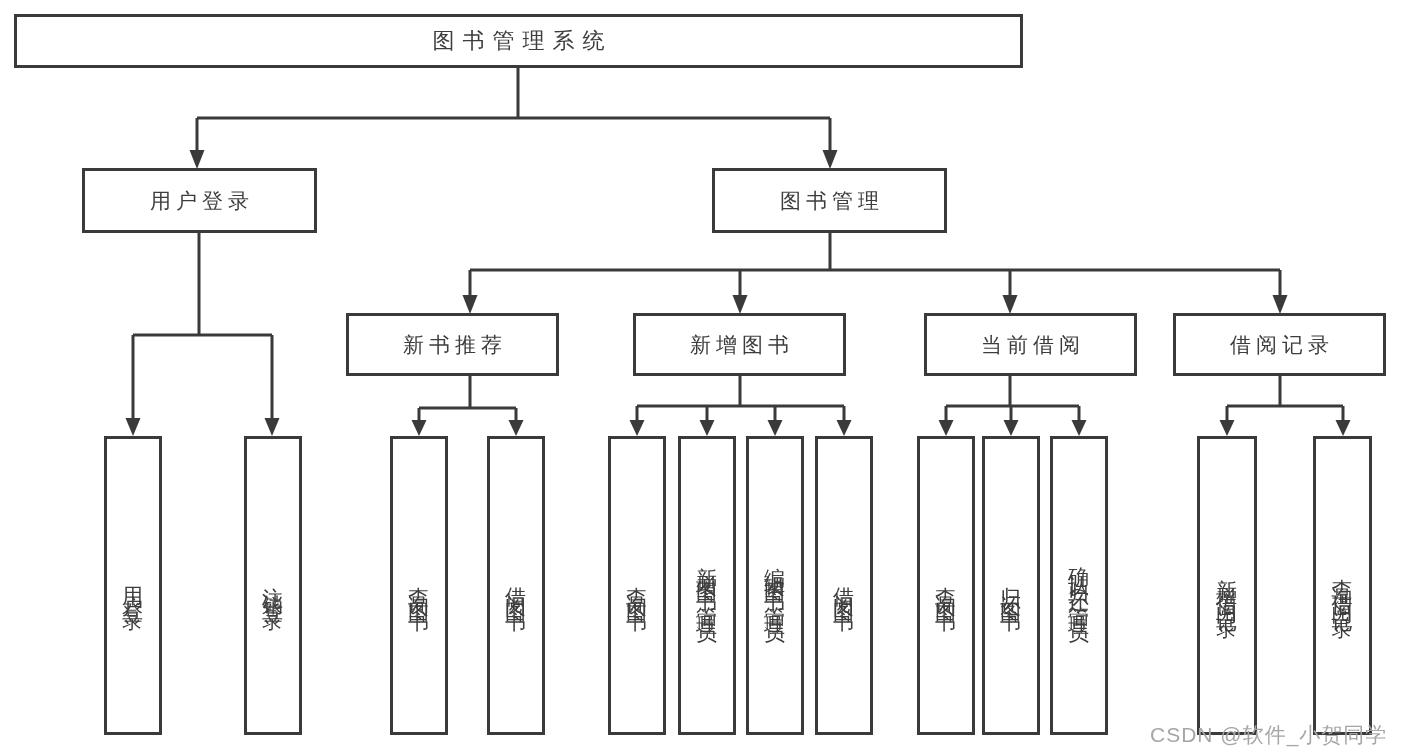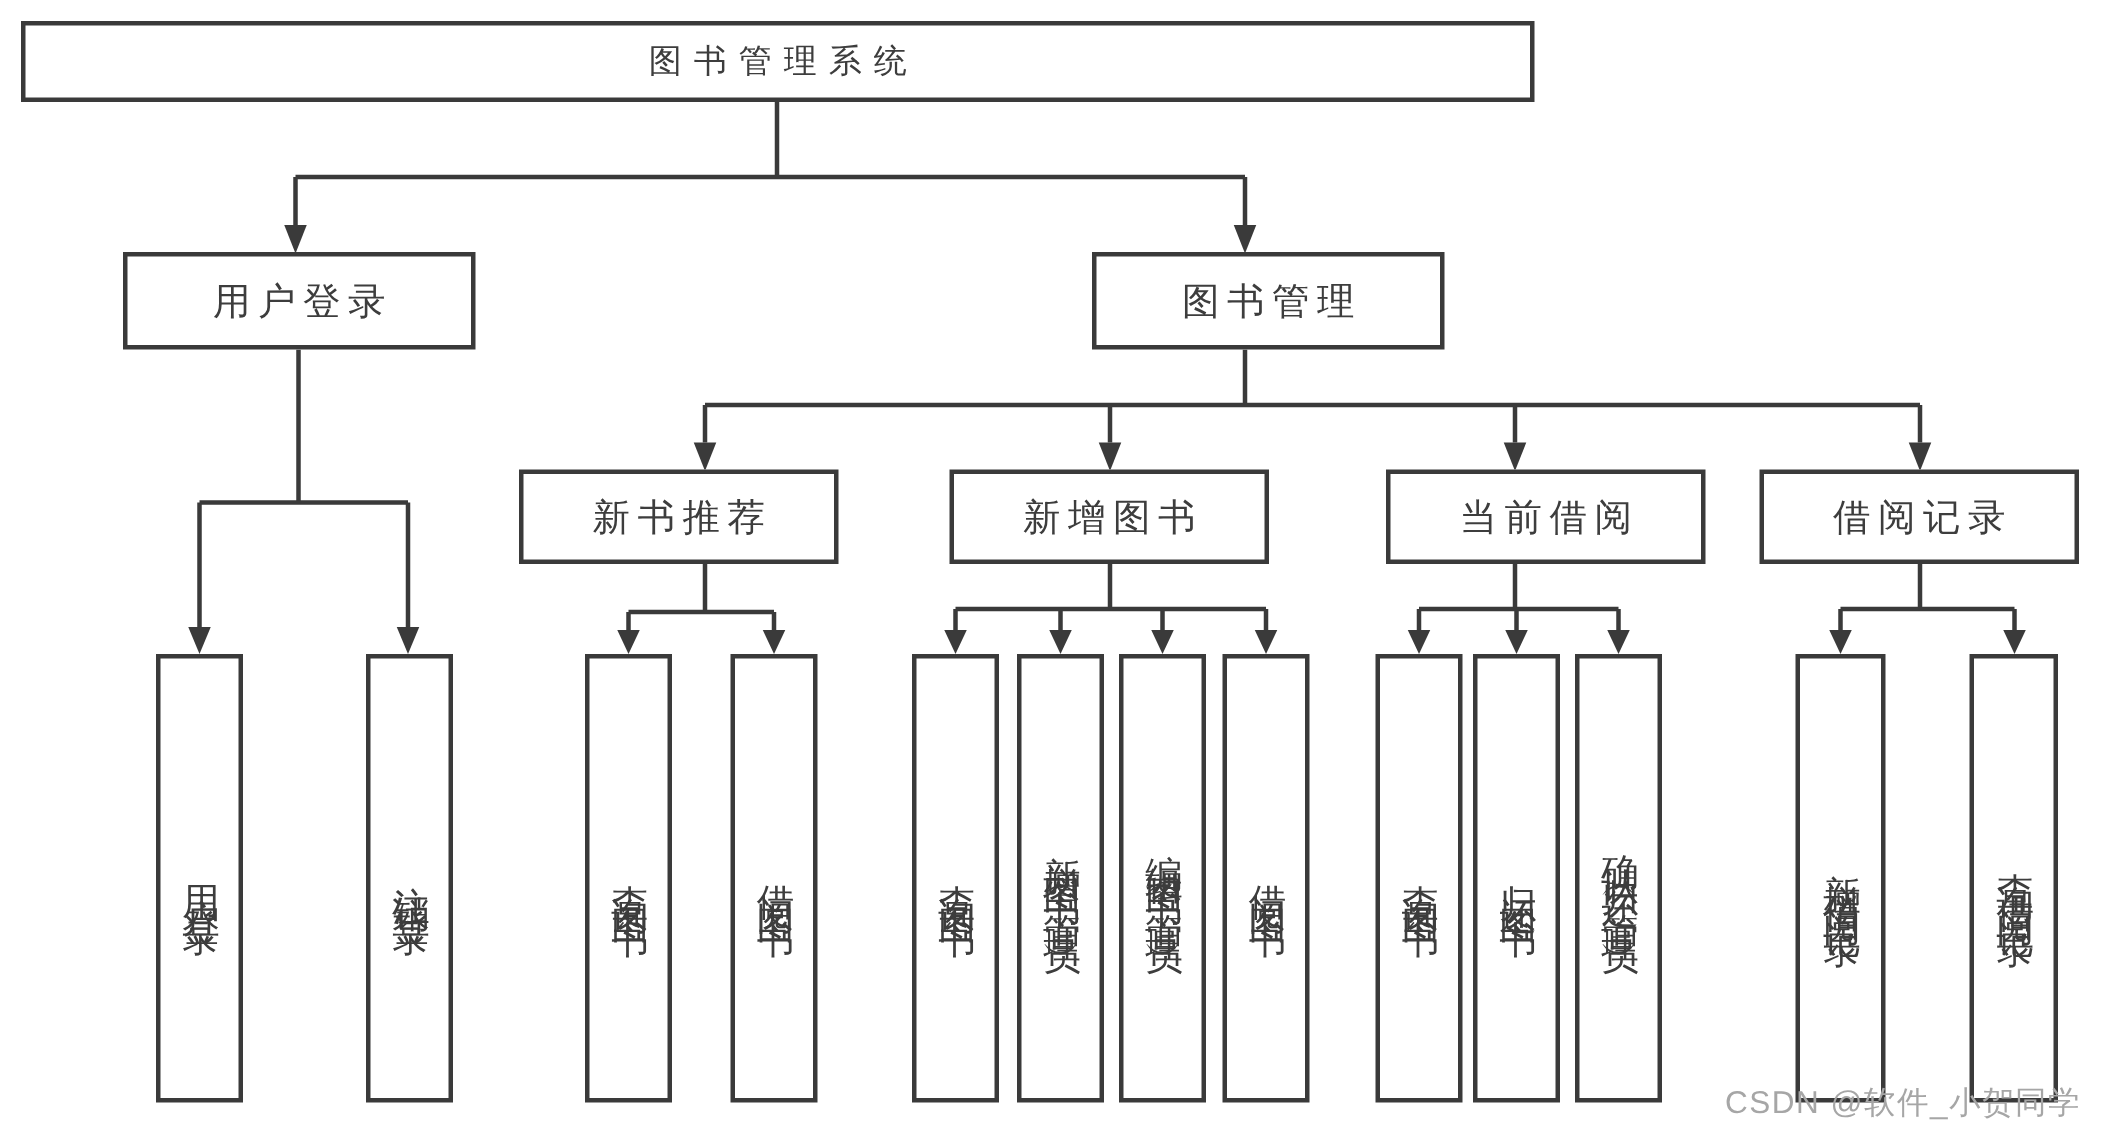--- a/index.html
+++ b/index.html
@@ -20,21 +20,21 @@
   .connectors{position:absolute;left:0;top:0;width:1405px;height:747px;}
   .connectors path{stroke:var(--line);stroke-width:3;fill:none;}
   .connectors polygon{fill:var(--line);stroke:none;}
   .box{
     position:absolute;
     box-sizing:border-box;
     background:var(--box-bg);
     border:3px solid var(--line);
     display:flex;align-items:center;justify-content:center;
     color:var(--text);
-    font-size:25px;
+    font-size:21px;
     text-align:center;
   }
   .box .hlabel{display:block;letter-spacing:5px;text-indent:5px;white-space:nowrap;}
   .box.root-box{font-size:22px;font-family:Liberation Mono, monospace;}
   .box.root-box .hlabel{letter-spacing:8px;text-indent:8px;}
   .box .vlabel{
     display:block;
     writing-mode:vertical-rl;
     letter-spacing:8px;
     line-height:1;
@@ -97,21 +97,21 @@
     </g>
   </svg>
 
   <div class="box root-box" style="left:14px;top:14px;width:1009px;height:54px;">
     <span class="hlabel">图书管理系统</span>
   </div>
 
   <div class="box" style="left:82px;top:168px;width:235px;height:65px;">
     <span class="hlabel">用户登录</span>
   </div>
-  <div class="box" style="left:728px;top:168px;width:235px;height:65px;">
+  <div class="box" style="left:712px;top:168px;width:235px;height:65px;">
     <span class="hlabel">图书管理</span>
   </div>
 
   <div class="box" style="left:346px;top:313px;width:213px;height:63px;">
     <span class="hlabel">新书推荐</span>
   </div>
   <div class="box" style="left:633px;top:313px;width:213px;height:63px;">
     <span class="hlabel">新增图书</span>
   </div>
   <div class="box" style="left:924px;top:313px;width:213px;height:63px;">

